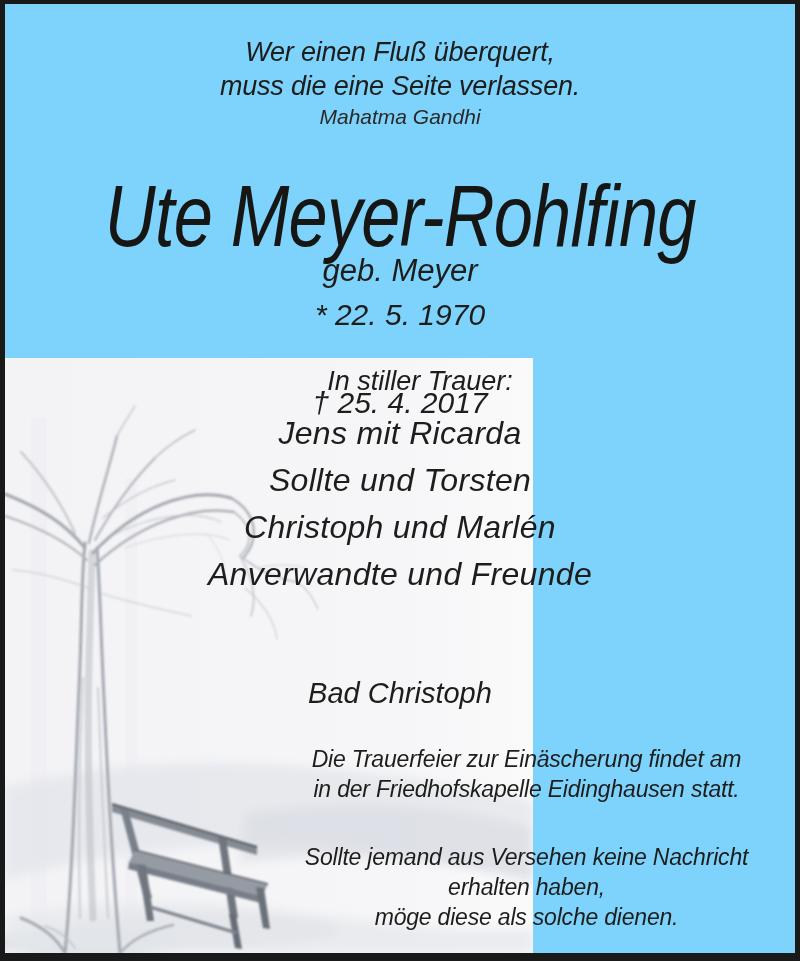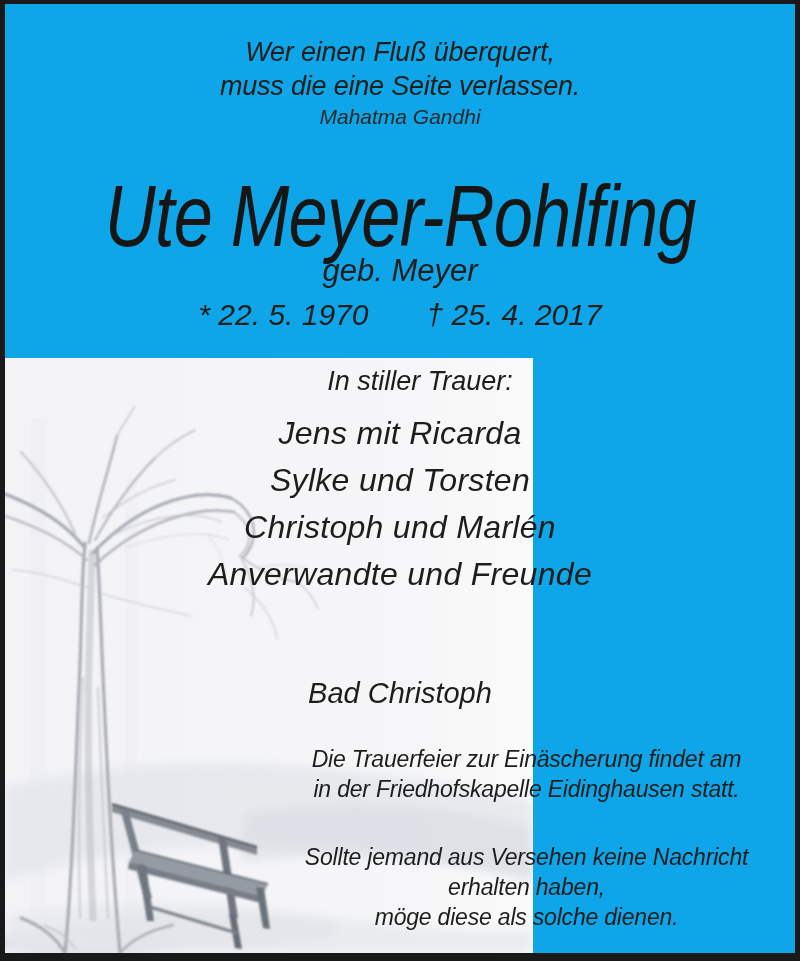--- a/index.html
+++ b/index.html
@@ -1,39 +1,39 @@
 <!DOCTYPE html>
 <html><head>
 <meta charset="utf-8">
 <style>
   html,body{margin:0;padding:0;background:#e9e9e9;}
   .page{
     position:relative;
     width:800px;height:961px;
     box-sizing:border-box;
-    background:#0ea5e9;
+    background:#7dd3fc;
     border-style:solid;border-color:#191919;
     border-width:4px 5px 8px 5px;
     overflow:hidden;
     font-family:"Liberation Sans", sans-serif;
     font-style:italic;
     color:#1d1d1b;
   }
   .abs{position:absolute;left:0;right:0;text-align:center;z-index:2;}
   .quote{top:31px;font-size:27px;line-height:34px;letter-spacing:-0.2px;}
   .attribution{top:102px;font-size:21px;line-height:1;color:#2a2a28;}
   .name-row{top:168px;line-height:1;}
   .name-row .nm{
     display:inline-block;
     font-size:88px;line-height:1;letter-spacing:-1px;
     transform:scaleX(0.8);transform-origin:50% 50%;
     white-space:nowrap;color:#161614;
   }
   .maiden{top:251px;font-size:31px;line-height:1;}
-  .dates{top:296px;font-size:30px;line-height:1;display:flex;justify-content:center;gap:58px;}
+  .dates{top:296px;font-size:30px;line-height:1;display:flex;justify-content:center;gap:58px;flex-direction:column;}
   .intro{top:364px;font-size:27px;line-height:1;padding-left:40px;}
   .mourners{top:406px;font-size:32px;line-height:47px;letter-spacing:0.3px;}
   .place{top:675px;font-size:29px;line-height:1;}
   .info-block{position:absolute;left:269px;width:505px;text-align:center;z-index:2;
               font-size:23px;line-height:30px;letter-spacing:-0.2px;}
   .service{top:740px;}
   .closing{top:838px;}
   .sketch{position:absolute;left:0;top:354px;width:528px;height:595px;z-index:1;}
 </style>
 </head>
@@ -133,21 +133,21 @@
   </div>
   <div class="abs maiden">geb. Meyer</div>
   <div class="abs dates">
     <span>* 22. 5. 1970</span>
     <span>† 25. 4. 2017</span>
   </div>
 
   <div class="abs intro">In stiller Trauer:</div>
   <div class="abs mourners">
     <div>Jens mit Ricarda</div>
-    <div>Sylke und Torsten</div>
+    <div>Sollte und Torsten</div>
     <div>Christoph und Marlén</div>
     <div>Anverwandte und Freunde</div>
   </div>
   <div class="abs place">Bad Christoph</div>
 
   <div class="info-block service">
     <div>Die Trauerfeier zur Einäscherung findet am</div>
     <div>in der Friedhofskapelle Eidinghausen statt.</div>
   </div>
 

